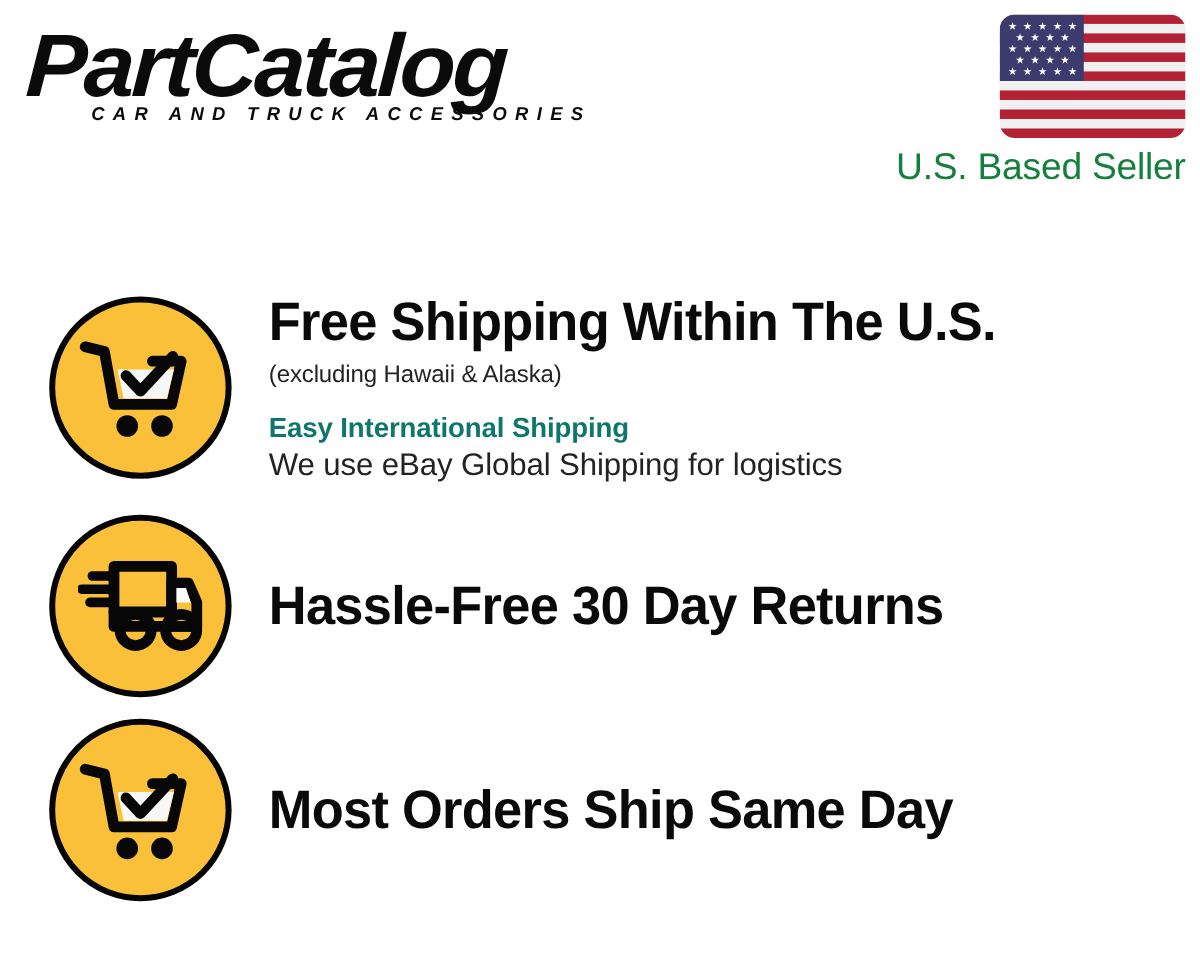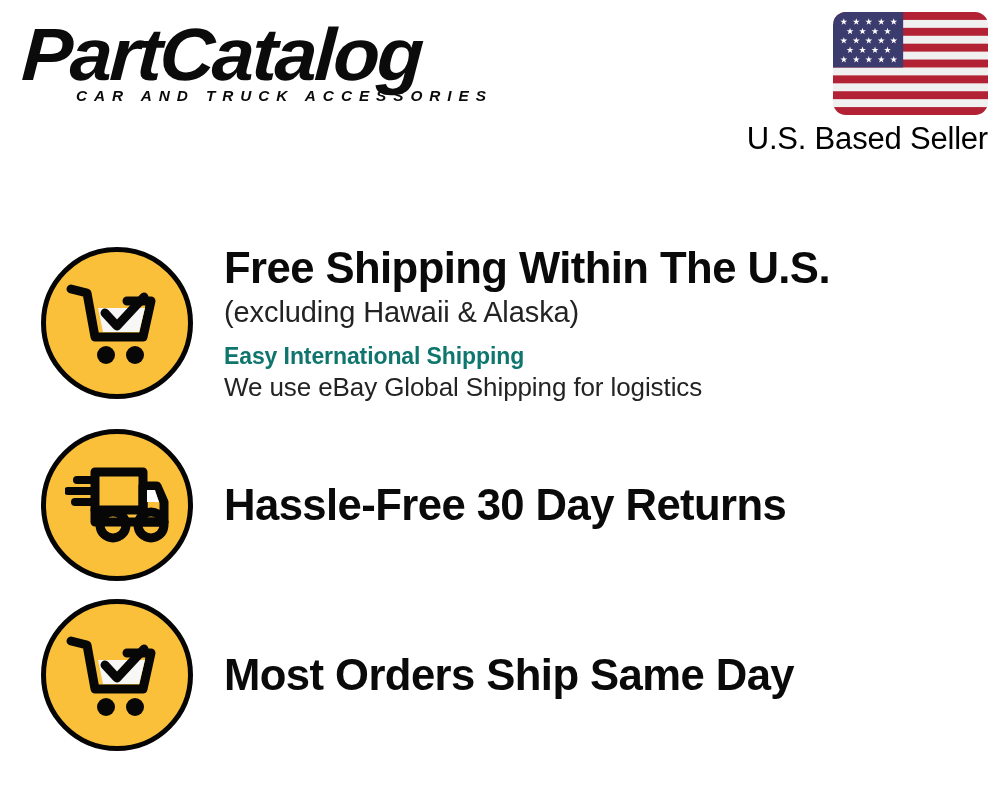--- a/index.html
+++ b/index.html
@@ -80,21 +80,21 @@
     background: #F0F0F0;
   }
   .flag-icon svg { display: block; width: 100%; height: 100%; }
   .flag-caption {
     display: block;
     margin-top: 6px;
     font-family: "Liberation Sans", sans-serif;
     font-weight: 400;
     font-size: 31px;
     line-height: 36px;
-    color: #000000;
+    color: #15803d;
     letter-spacing: -0.2px;
     white-space: nowrap;
   }
 
   
   .features {
     position: absolute;
     top: 225px;
     left: 0;
     width: 1000px;
@@ -139,21 +139,21 @@
     letter-spacing: -0.6px;
     color: #0a0a0a;
     transform: scaleX(0.97);
     transform-origin: left center;
     white-space: nowrap;
   }
   .feat-sub {
     display: block;
     font-family: "Liberation Sans", sans-serif;
     font-weight: 400;
-    font-size: 29px;
+    font-size: 20px;
     line-height: 32px;
     color: #232323;
     letter-spacing: -0.1px;
     margin-top: 3px;
     white-space: nowrap;
   }
   .feat-sub-strong {
     display: block;
     font-family: "Liberation Sans", sans-serif;
     font-weight: 700;

